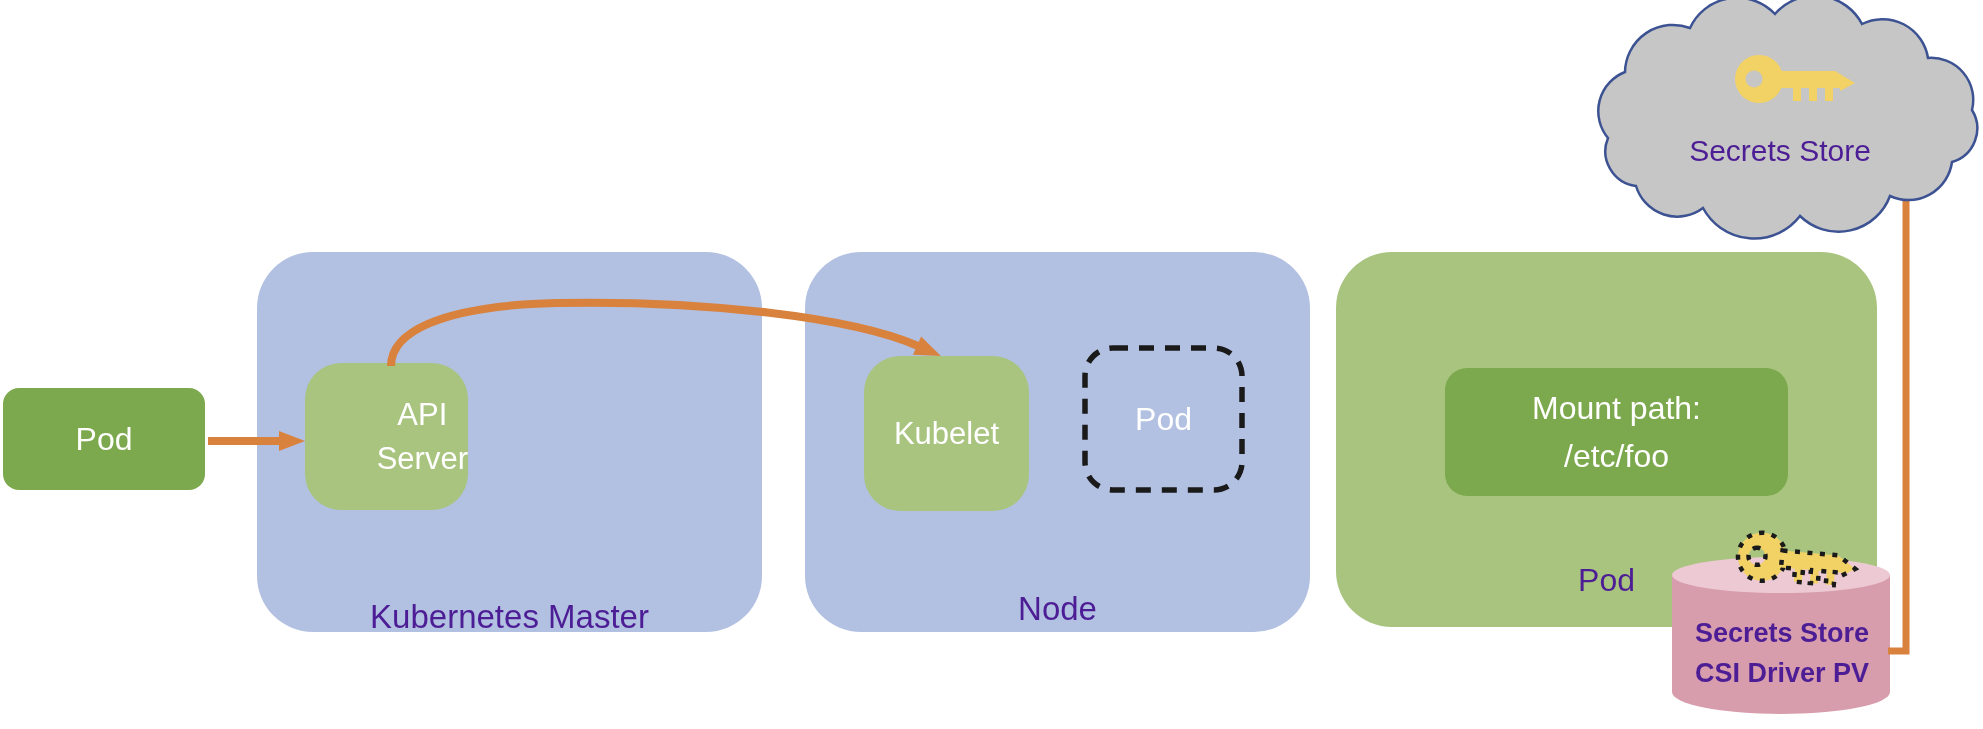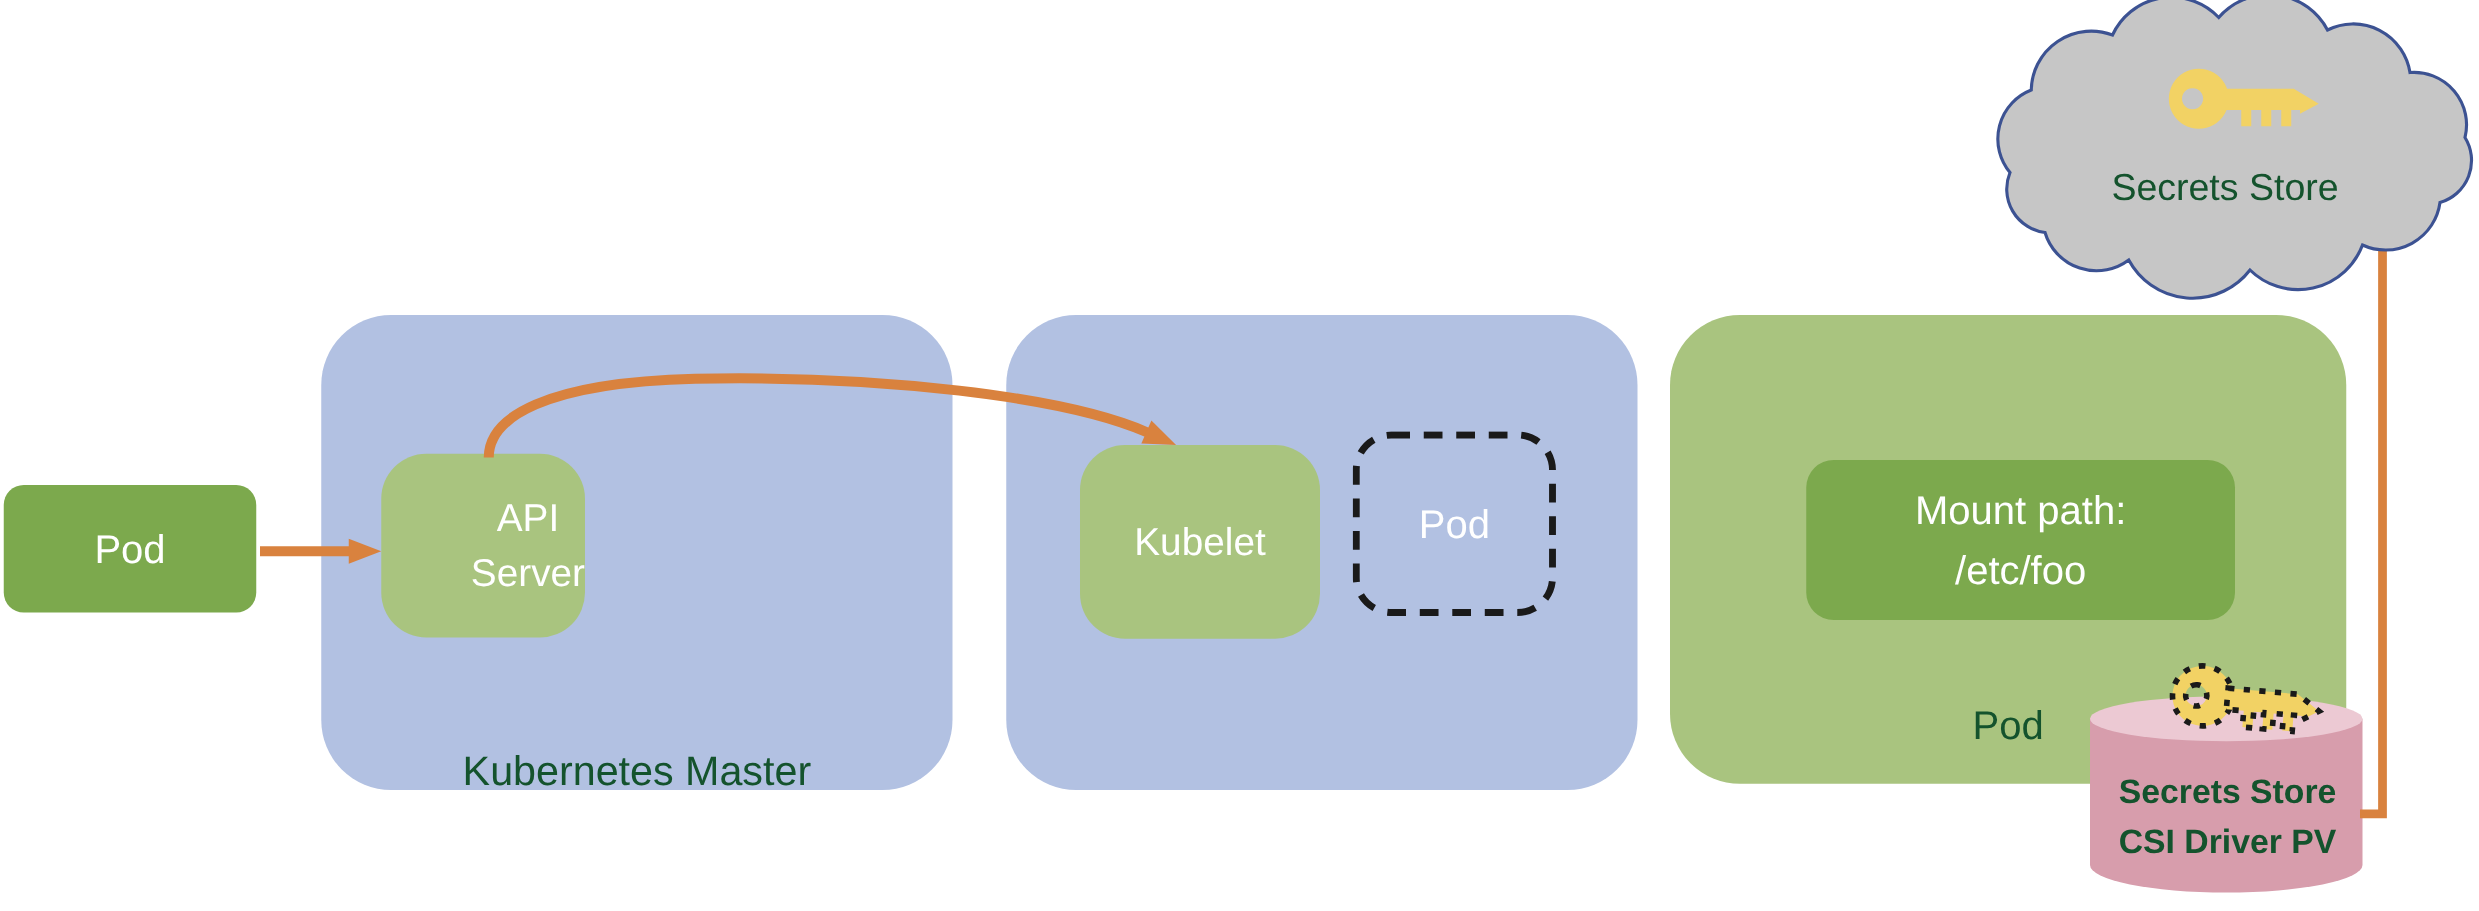--- a/index.html
+++ b/index.html
@@ -10,26 +10,26 @@
   .layer{position:absolute;left:0;top:0;width:1983px;height:729px;pointer-events:none;}
   .box{
     position:absolute;display:flex;align-items:center;justify-content:center;
     color:#ffffff;text-align:center;white-space:pre-line;line-height:1.4;
   }
   .pod-left{left:3px;top:388px;width:202px;height:102px;border-radius:16px;background:#7CA94D;font-size:32px;}
   .master{left:257px;top:252px;width:505px;height:380px;border-radius:56px;background:#B2C1E2;z-index:1;}
   .nodebox{left:805px;top:252px;width:505px;height:380px;border-radius:56px;background:#B2C1E2;z-index:1;}
   .green-pod{left:1336px;top:252px;width:541px;height:375px;border-radius:56px;background:#A9C47F;z-index:1;}
   .api{left:305px;top:363px;width:163px;height:147px;border-radius:36px;background:#A9C47F;font-size:31px;z-index:2;justify-content:flex-end;}
-  .kubelet{left:864px;top:356px;width:192px;height:155px;border-radius:36px;background:#A9C47F;font-size:31px;z-index:2;}
+  .kubelet{left:864px;top:356px;width:165px;height:155px;border-radius:36px;background:#A9C47F;font-size:31px;z-index:2;}
   .dashed-pod{left:1082px;top:345px;width:163px;height:148px;font-size:32px;z-index:2;color:#fff;}
   .dashed-pod svg{position:absolute;left:0;top:0;}
   .mount{left:1413px;top:368px;width:343px;height:128px;border-radius:22px;background:#7CA94D;font-size:32px;line-height:1.5;z-index:2;margin-left:32px;}
   .container-label{
-    position:absolute;color:#14532d;text-align:center;font-size:33px;z-index:5;white-space:pre-line;
+    position:absolute;color:#4c1d95;text-align:center;font-size:33px;z-index:5;white-space:pre-line;
   }
   .master-label{left:257px;top:598px;width:505px;}
   .node-label{left:805px;top:590px;width:505px;}
   .greenpod-label{left:1336px;top:562px;width:541px;font-size:32px;}
   .cloud-label{left:1630px;top:134px;width:300px;font-size:30px;}
   .cyl-label{left:1667px;top:613px;width:230px;font-size:27px;font-weight:700;line-height:40px;}
   .z2{z-index:2}.z3{z-index:3}.z4{z-index:4}
 </style>
 </head>
 <body>
@@ -50,20 +50,21 @@
   <div class="box nodebox"></div>
   <div class="box kubelet">
     <span>Kubelet</span>
   </div>
   <div class="box dashed-pod">
     <svg width="163" height="148" viewBox="0 0 163 148">
       <rect x="3" y="3" width="157" height="142" rx="28" fill="none" stroke="#1A1A1A" stroke-width="5.5" stroke-dasharray="15 11"></rect>
     </svg>
     <span style="position:relative;">Pod</span>
   </div>
+  <div class="container-label node-label">Node</div>
 
   <div class="box green-pod"></div>
   <div class="box mount">
     <span>Mount path:
 /etc/foo</span>
   </div>
   <div class="container-label greenpod-label">Pod</div>
 
   <svg class="layer z2">
     <path d="M1672,575 V692 A109,22 0 0 0 1890,692 V575 Z" fill="#D79DAC"></path>

